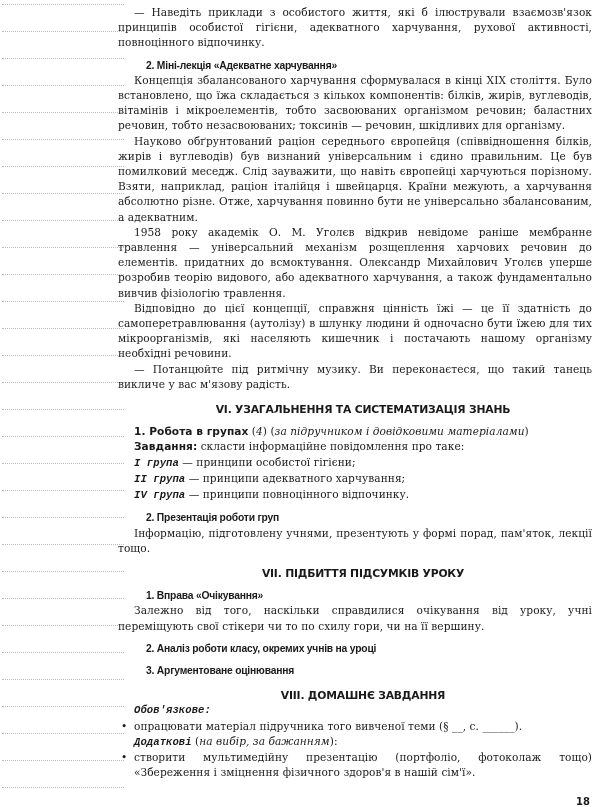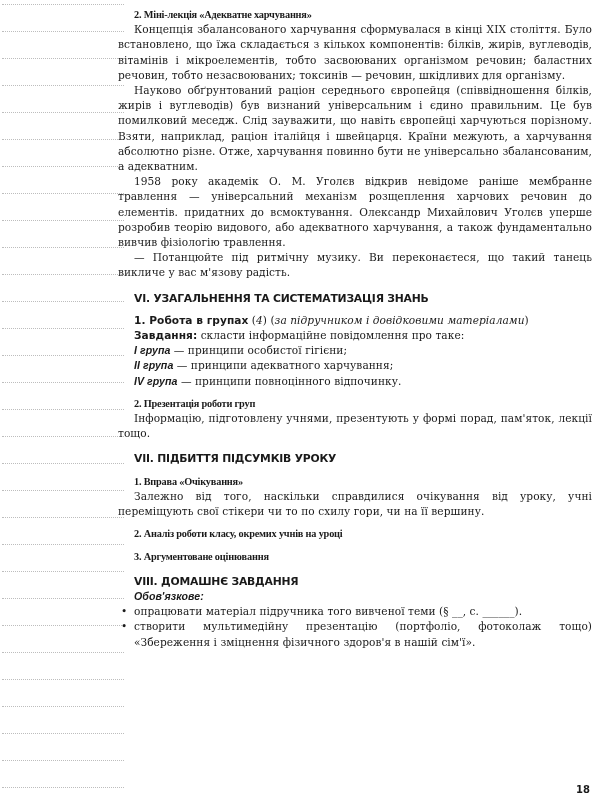--- a/index.html
+++ b/index.html
@@ -2,31 +2,31 @@
 <html><head>
 <meta charset="utf-8">
 <style>
   html, body { margin:0; padding:0; background:#fff; }
   body { width:600px; height:807px; position:relative; overflow:hidden; font-family:"DejaVu Serif", serif; color:#1a1a1a; }
   .margin { position:absolute; left:0; top:0; width:112px; height:807px; }
   .mline { position:absolute; left:2px; width:122px; height:0; border-top:1px dotted #bdbdbd; }
   .content { position:absolute; left:118px; top:0; width:474px; font-size:10.6px; line-height:15.2px; letter-spacing:0.05px; }
   p { margin:0; text-align:justify; }
   .ind { text-indent:16px; }
-  .h { font-family:Liberation Serif, serif; font-weight:bold; font-size:10.3px; margin-left:16px; letter-spacing:-0.2px; }
-  .sec { font-family:"DejaVu Sans", sans-serif; font-weight:bold; font-size:10.8px; margin-left:16px; letter-spacing:-0.2px; }
+  .h { font-family:Liberation Sans, sans-serif; font-weight:bold; font-size:10.3px; margin-left:28px; letter-spacing:-0.2px; }
+  .sec { font-family:"DejaVu Sans", sans-serif; font-weight:bold; font-size:10.8px; margin-left:16px; letter-spacing:-0.2px;text-align:center; }
   .gap { margin-top:7px; }
   .gap2 { margin-top:10px; }
   .it { font-style:italic; }
-  .sbi { font-family:Liberation Sans, sans-serif; font-weight:bold; font-style:italic; }
+  .sbi { font-family:Liberation Mono, monospace; font-weight:bold; font-style:italic; }
   .lbl { font-family:"DejaVu Sans", sans-serif; font-weight:bold;text-align:right; }
   .row { margin-left:16px; }
   .bullet { position:relative; padding-left:16px; text-align:justify; }
   .bullet .dot { position:absolute; left:3px; top:0; }
-  .pagenum { position:absolute; right:10px; bottom:12px; font-family:"DejaVu Sans", sans-serif; font-weight:bold; font-size:10px; }
+  .pagenum { position:absolute; right:10px; bottom:0; font-family:"DejaVu Sans", sans-serif; font-weight:bold; font-size:10px; }
 </style>
 </head>
 <body>
 
 <div class="margin" id="margin">
     <div class="mline" style="top: 4px;"></div>
     <div class="mline" style="top: 31px;"></div>
     <div class="mline" style="top: 58px;"></div>
     <div class="mline" style="top: 85px;"></div>
     <div class="mline" style="top: 112px;"></div>
@@ -51,25 +51,27 @@
     <div class="mline" style="top: 625px;"></div>
     <div class="mline" style="top: 652px;"></div>
     <div class="mline" style="top: 679px;"></div>
     <div class="mline" style="top: 706px;"></div>
     <div class="mline" style="top: 733px;"></div>
     <div class="mline" style="top: 760px;"></div>
     <div class="mline" style="top: 787px;"></div>
   </div>
 
 <div class="content">
+  <p class="ind" style="margin-top:5px">— Наведіть приклади з особистого життя, які б ілюстрували взаємозв'язок принципів особистої гігієни, адекватного харчування, рухової активності, повноцінного відпочинку.</p>
 
   <div class="h gap">2. Міні-лекція «Адекватне харчування»</div>
   <p class="ind">Концепція збалансованого харчування сформувалася в кінці XIX століття. Було встановлено, що їжа складається з кількох компонентів: білків, жирів, вуглеводів, вітамінів і мікроелементів, тобто засвоюваних організмом речовин; баластних речовин, тобто незасвоюваних; токсинів — речовин, шкідливих для організму.</p>
   <p class="ind">Науково обґрунтований раціон середнього європейця (співвідношення білків, жирів і вуглеводів) був визнаний універсальним і єдино правильним. Це був помилковий меседж. Слід зауважити, що навіть європейці харчуються порізному. Взяти, наприклад, раціон італійця і швейцарця. Країни межують, а харчування абсолютно різне. Отже, харчування повинно бути не універсально збалансованим, а адекватним.</p>
   <p class="ind">1958 року академік О. М. Уголєв відкрив невідоме раніше мембранне травлення — універсальний механізм розщеплення харчових речовин до елементів. придатних до всмоктування. Олександр Михайлович Уголєв уперше розробив теорію видового, або адекватного харчування, а також фундаментально вивчив фізіологію травлення.</p>
+  <p class="ind">Відповідно до цієї концепції, справжня цінність їжі — це її здатність до самоперетравлювання (аутолізу) в шлунку людини й одночасно бути їжею для тих мікроорганізмів, які населяють кишечник і постачають нашому організму необхідні речовини.</p>
 
   <p class="ind">— Потанцюйте під ритмічну музику. Ви переконаєтеся, що такий танець викличе у вас м'язову радість.</p>
 
   <div class="sec gap2">VI. УЗАГАЛЬНЕННЯ ТА СИСТЕМАТИЗАЦІЯ ЗНАНЬ</div>
   <div class="row gap">
     <span class="lbl">1. Робота в групах</span>
     (<span class="it">4</span>)
     (<span class="it">за підручником і довідковими матеріалами</span>)
   </div>
   <div class="row"><span class="lbl">Завдання:</span><span> скласти інформаційне повідомлення про таке:</span></div>
@@ -82,16 +84,17 @@
 
   <div class="sec gap2">VII. ПІДБИТТЯ ПІДСУМКІВ УРОКУ</div>
   <div class="h gap">1. Вправа «Очікування»</div>
   <p class="ind">Залежно від того, наскільки справдилися очікування від уроку, учні переміщують свої стікери чи то по схилу гори, чи на її вершину.</p>
   <div class="h gap">2. Аналіз роботи класу, окремих учнів на уроці</div>
   <div class="h gap">3. Аргументоване оцінювання</div>
 
   <div class="sec gap2">VIII. ДОМАШНЄ ЗАВДАННЯ</div>
   <div class="row sbi">Обов'язкове:</div>
   <div class="bullet"><span class="dot">•</span><span>опрацювати матеріал підручника того вивченої теми (§ __, с. ______).</span></div>
+  <div class="row"><span class="sbi">Додаткові</span> (<span class="it">на вибір, за бажанням</span>):</div>
   <div class="bullet"><span class="dot">•</span><span>створити мультимедійну презентацію (портфоліо, фотоколаж тощо) «Збереження і зміцнення фізичного здоров'я в нашій сім'ї».</span></div>
 </div>
 
 <div class="pagenum">18</div>
 
 </body></html>

